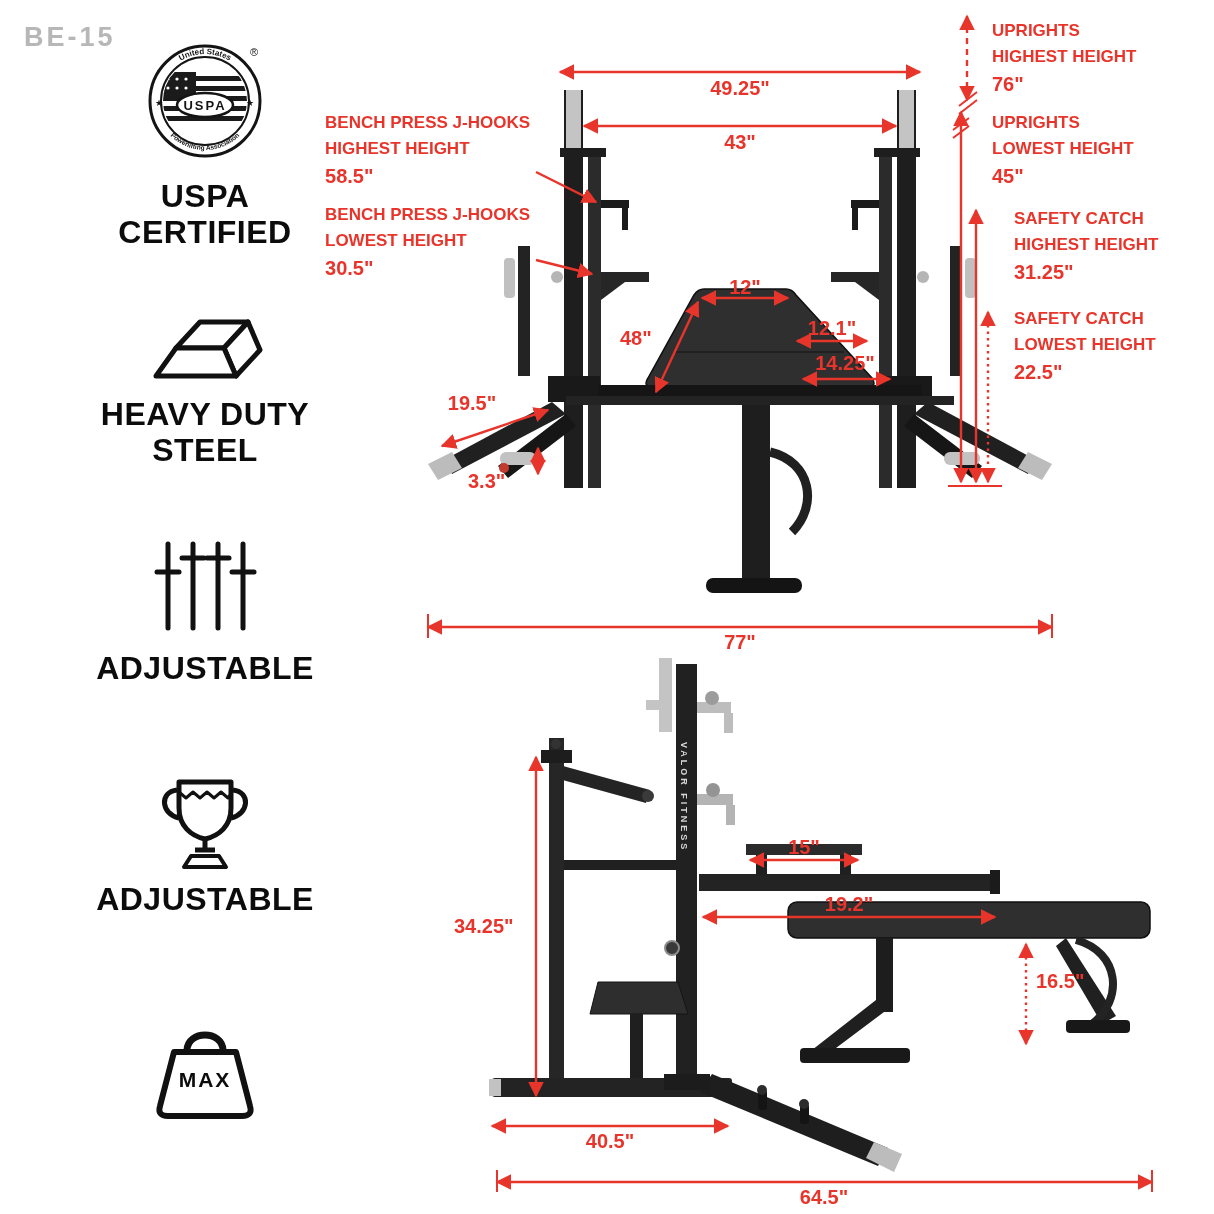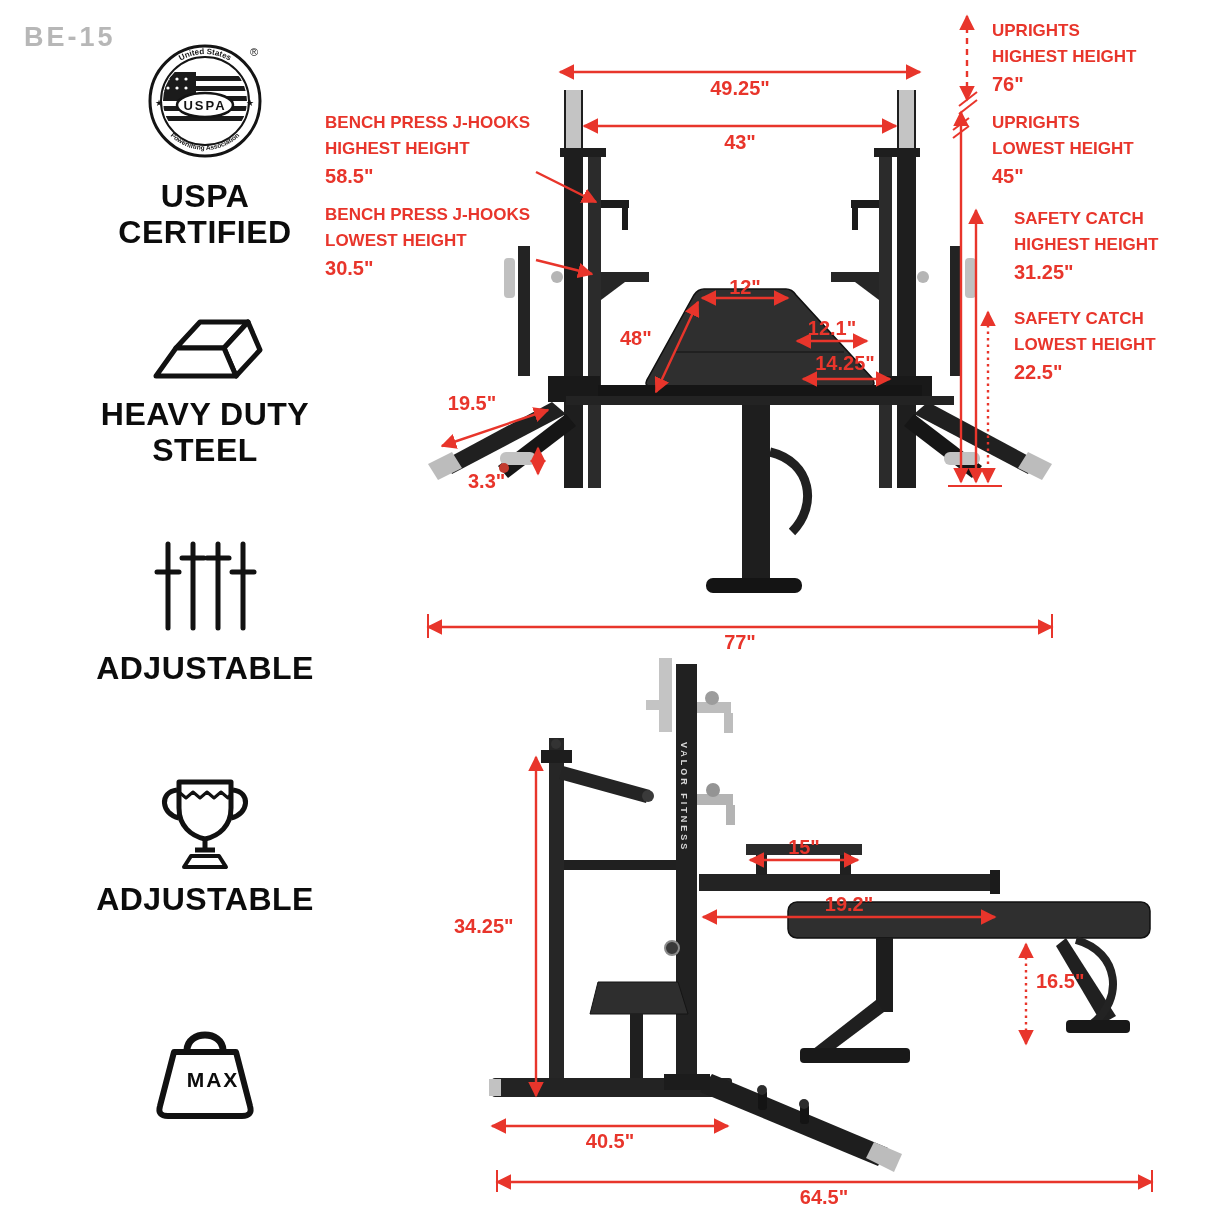--- a/index.html
+++ b/index.html
@@ -8,21 +8,21 @@
   .stage{position:relative;width:1214px;height:1213px;background:#fff;overflow:hidden;}
   .art{position:absolute;inset:0;width:1214px;height:1214px;}
   .model-code{position:absolute;left:24px;top:22px;font-size:27px;font-weight:bold;letter-spacing:3px;color:#b7b7b7;}
   .feat{position:absolute;left:70px;width:270px;text-align:center;font-weight:bold;font-size:32px;line-height:1.13;color:var(--ink);letter-spacing:.5px;}
   .icon{position:absolute;}
   .dnum{position:absolute;color:var(--red);font-weight:bold;font-size:20px;text-align:center;white-space:nowrap;}
   .dblk{position:absolute;color:var(--red);font-weight:bold;font-size:17px;line-height:1.55;white-space:nowrap;}
   .dblk .big{font-size:20px;line-height:1.3;}
   .r{text-align:left;}
   .vbrand{position:absolute;left:679px;top:742px;writing-mode:vertical-rl;color:#d6d6d6;font-size:9px;font-weight:bold;letter-spacing:3px;}
-  .max-label{position:absolute;left:158px;top:1068px;width:110px;text-align:center;color:var(--ink);font-weight:bold;font-size:21px;letter-spacing:2px;}
+  .max-label{position:absolute;left:150px;top:1068px;width:110px;text-align:center;color:var(--ink);font-weight:bold;font-size:21px;letter-spacing:2px;}
   .dl{stroke:var(--red);stroke-width:2.4;fill:none;}
   .tick{stroke:var(--red);stroke-width:2;fill:none;}
 </style>
 </head>
 <body>
 
 <div class="stage">
 
   <svg class="art" viewBox="0 0 1214 1214" aria-hidden="true">
     <defs>

